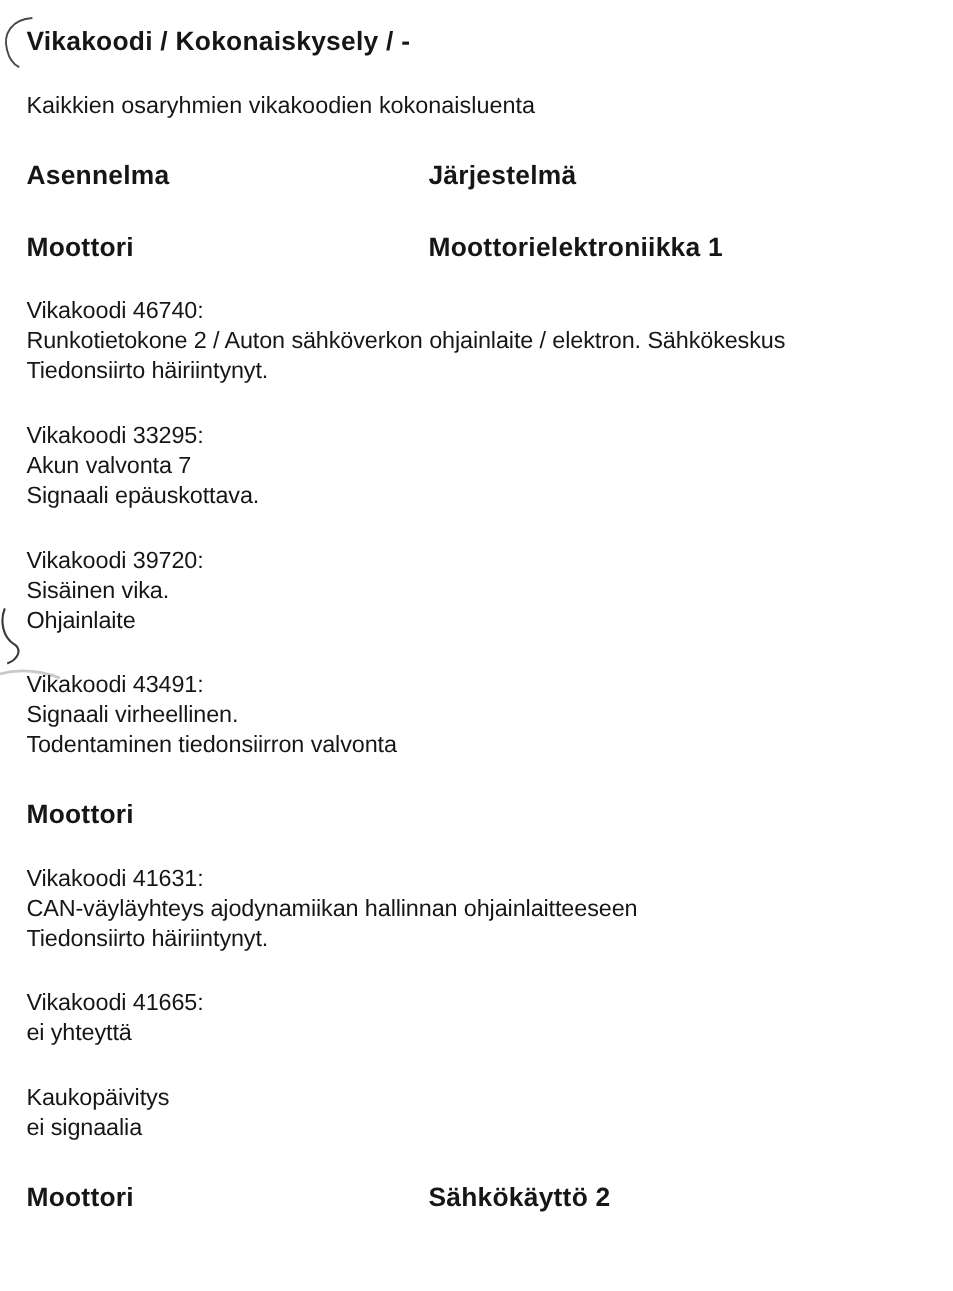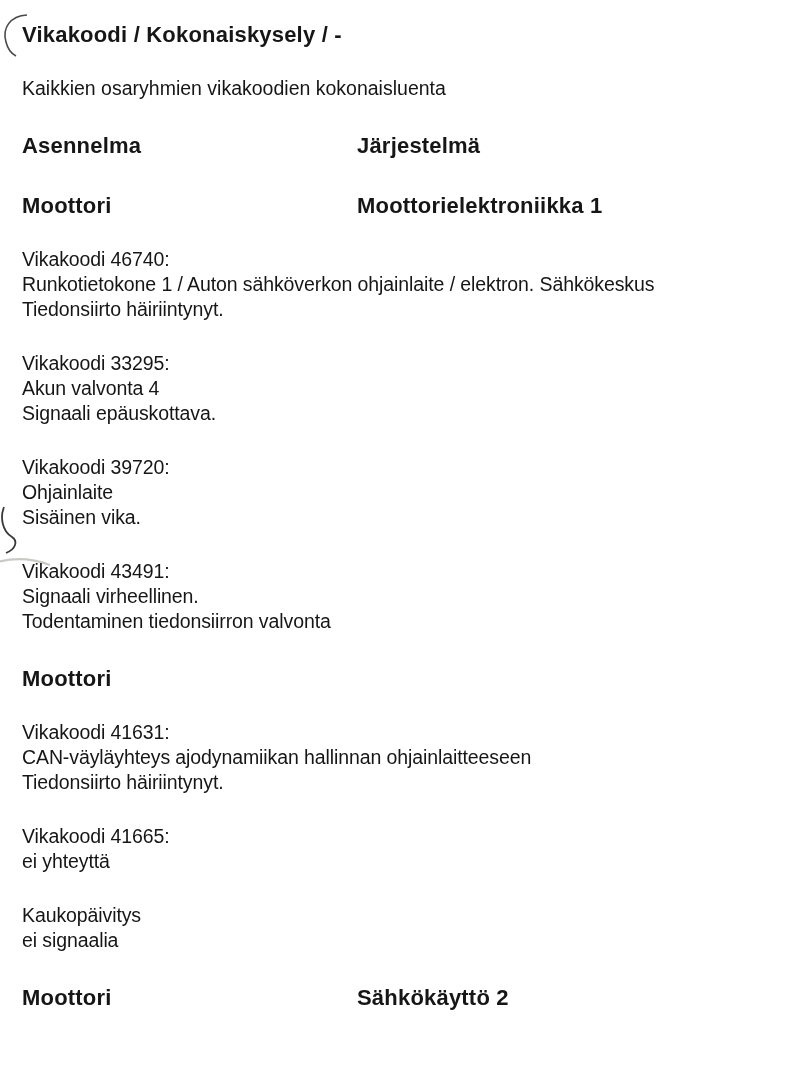--- a/index.html
+++ b/index.html
@@ -79,32 +79,32 @@
     <span class="heading">Järjestelmä</span>
   </div>
 
   <div class="sections">
       <div class="heading-row">
         <span class="col-left heading">Moottori</span>
         <span class="heading">Moottorielektroniikka 1</span>
       </div>
       <div class="fault-block">
         <div>Vikakoodi 46740:</div>
-        <div>Runkotietokone 1 / Auton sähköverkon ohjainlaite / elektron. Sähkökeskus</div>
+        <div>Runkotietokone 2 / Auton sähköverkon ohjainlaite / elektron. Sähkökeskus</div>
         <div>Tiedonsiirto häiriintynyt.</div>
       </div>
       <div class="fault-block">
         <div>Vikakoodi 33295:</div>
-        <div>Akun valvonta 4</div>
+        <div>Akun valvonta 7</div>
         <div>Signaali epäuskottava.</div>
       </div>
       <div class="fault-block">
         <div>Vikakoodi 39720:</div>
+        <div>Sisäinen vika.</div>
         <div>Ohjainlaite</div>
-        <div>Sisäinen vika.</div>
       </div>
       <div class="fault-block">
         <div>Vikakoodi 43491:</div>
         <div>Signaali virheellinen.</div>
         <div>Todentaminen tiedonsiirron valvonta</div>
       </div>
       <div class="heading-row">
         <span class="col-left heading">Moottori</span>
       </div>
       <div class="fault-block">

